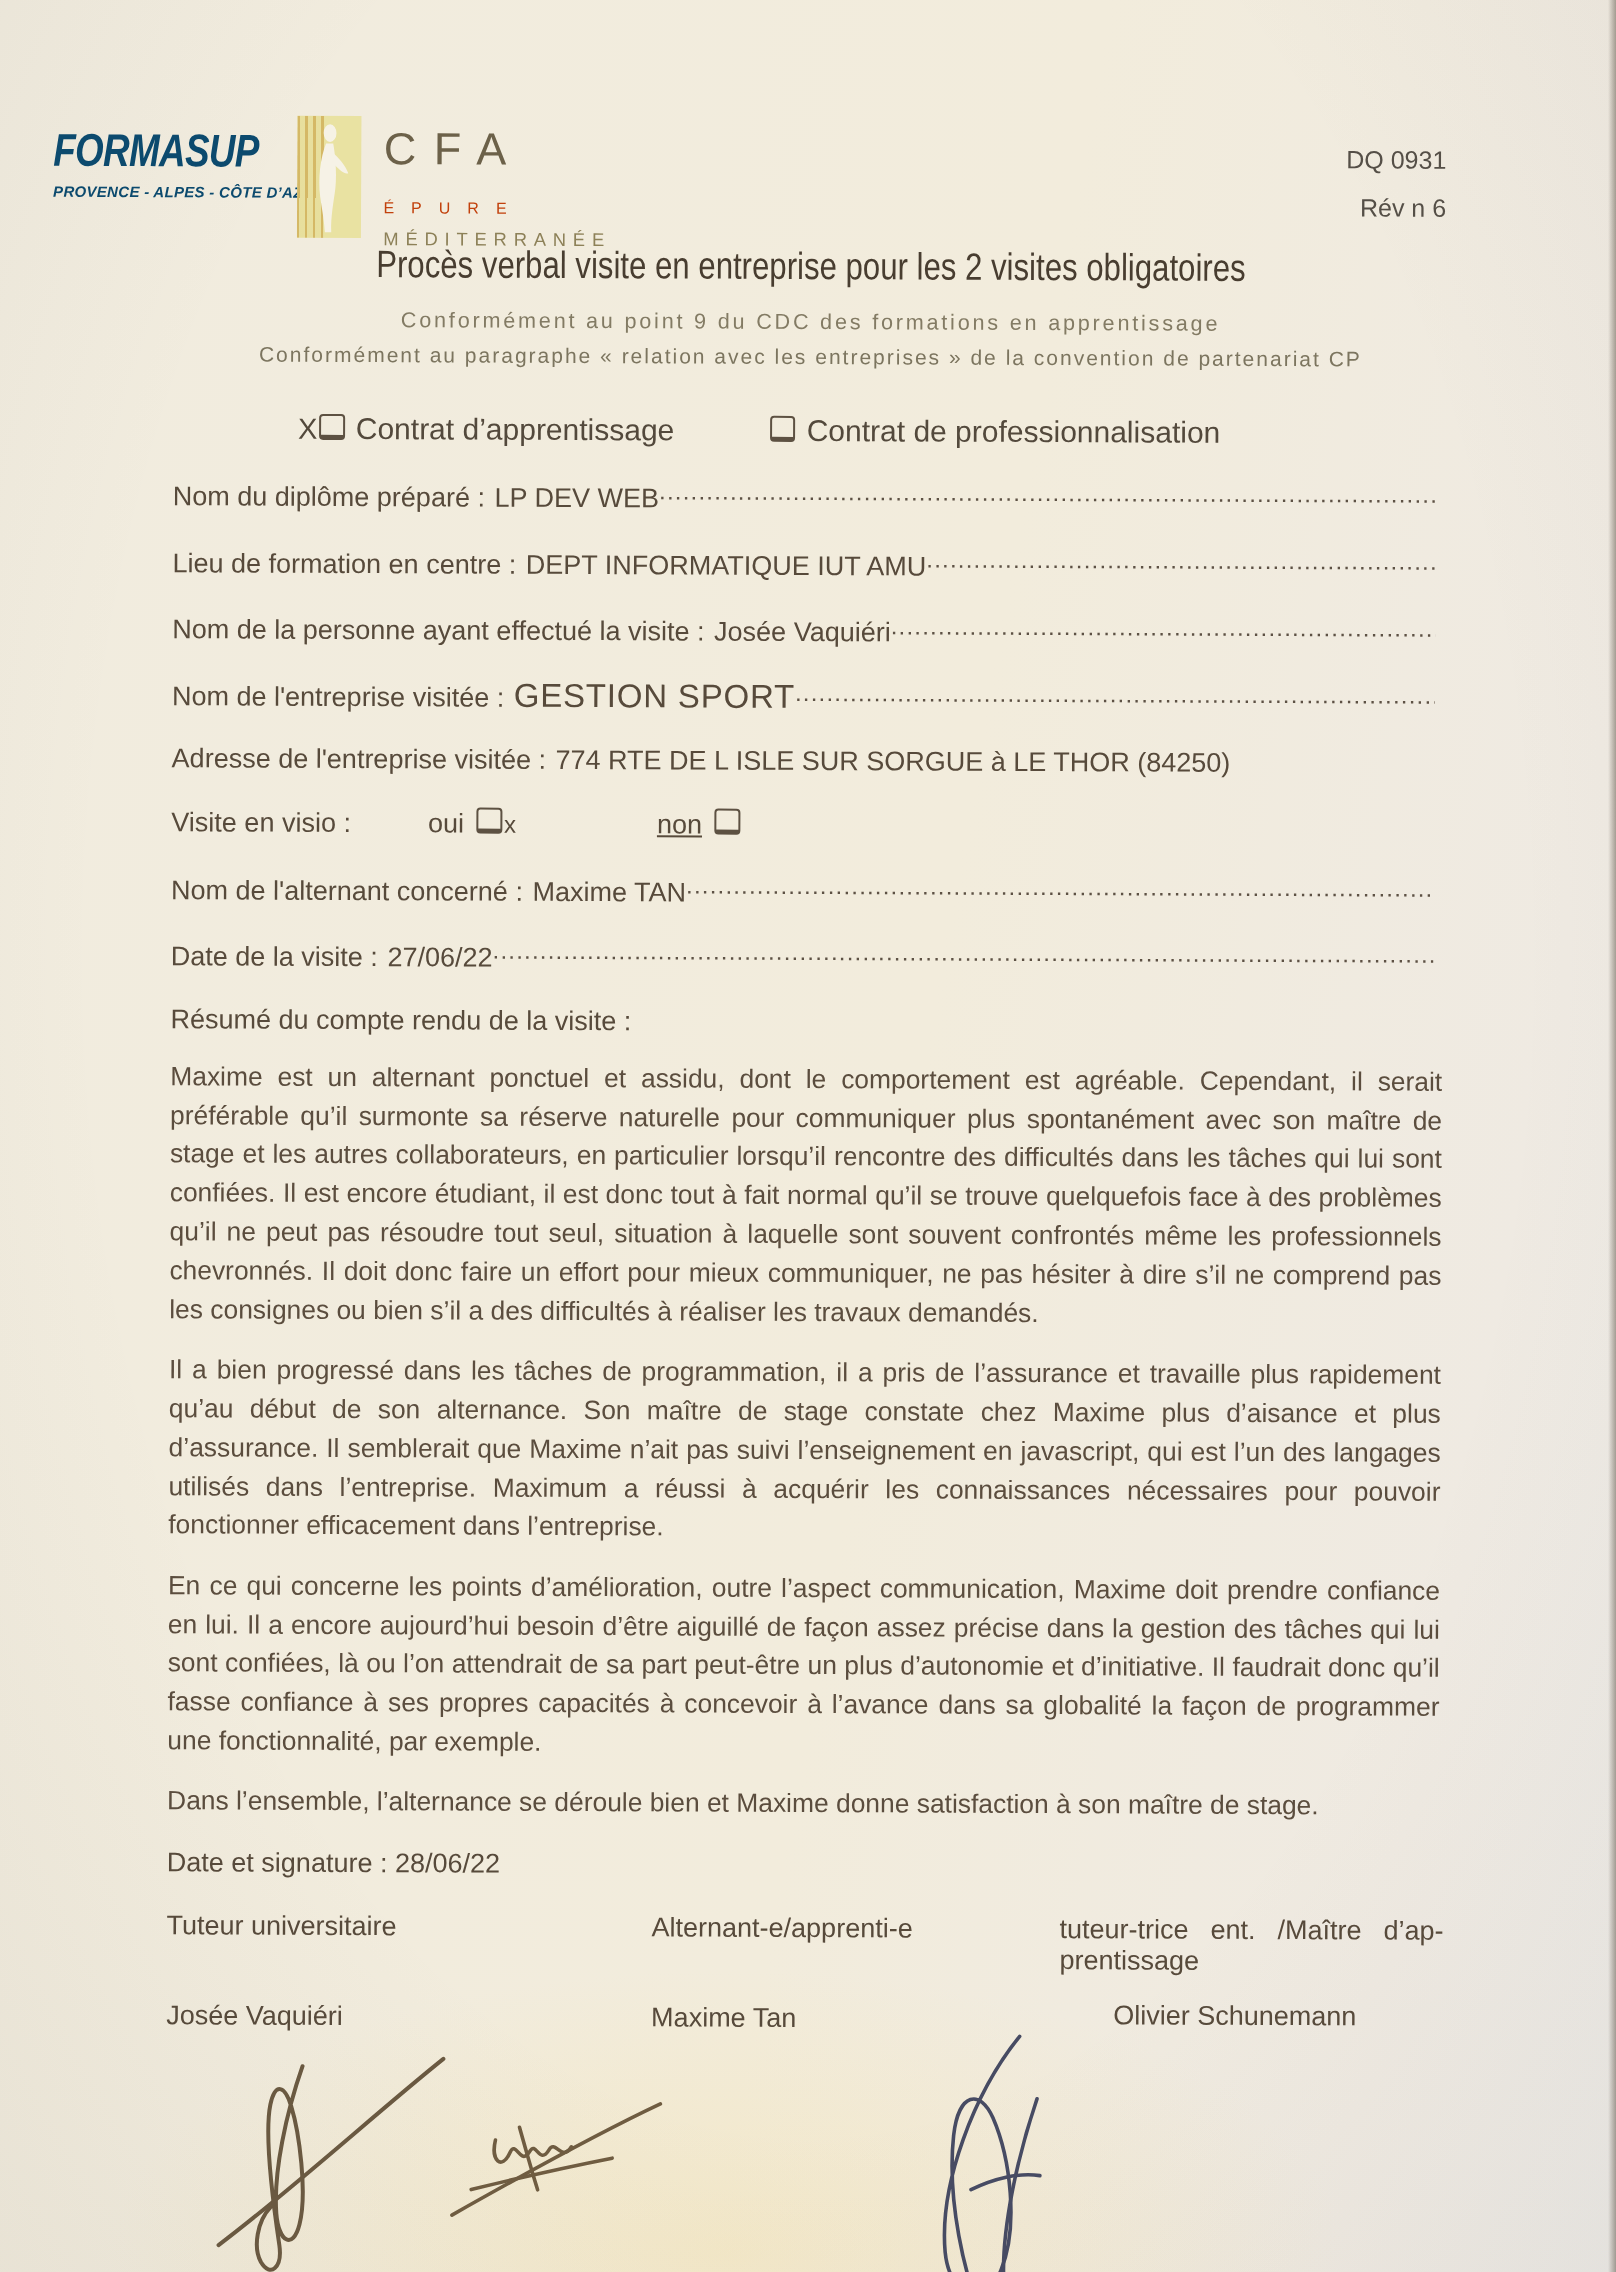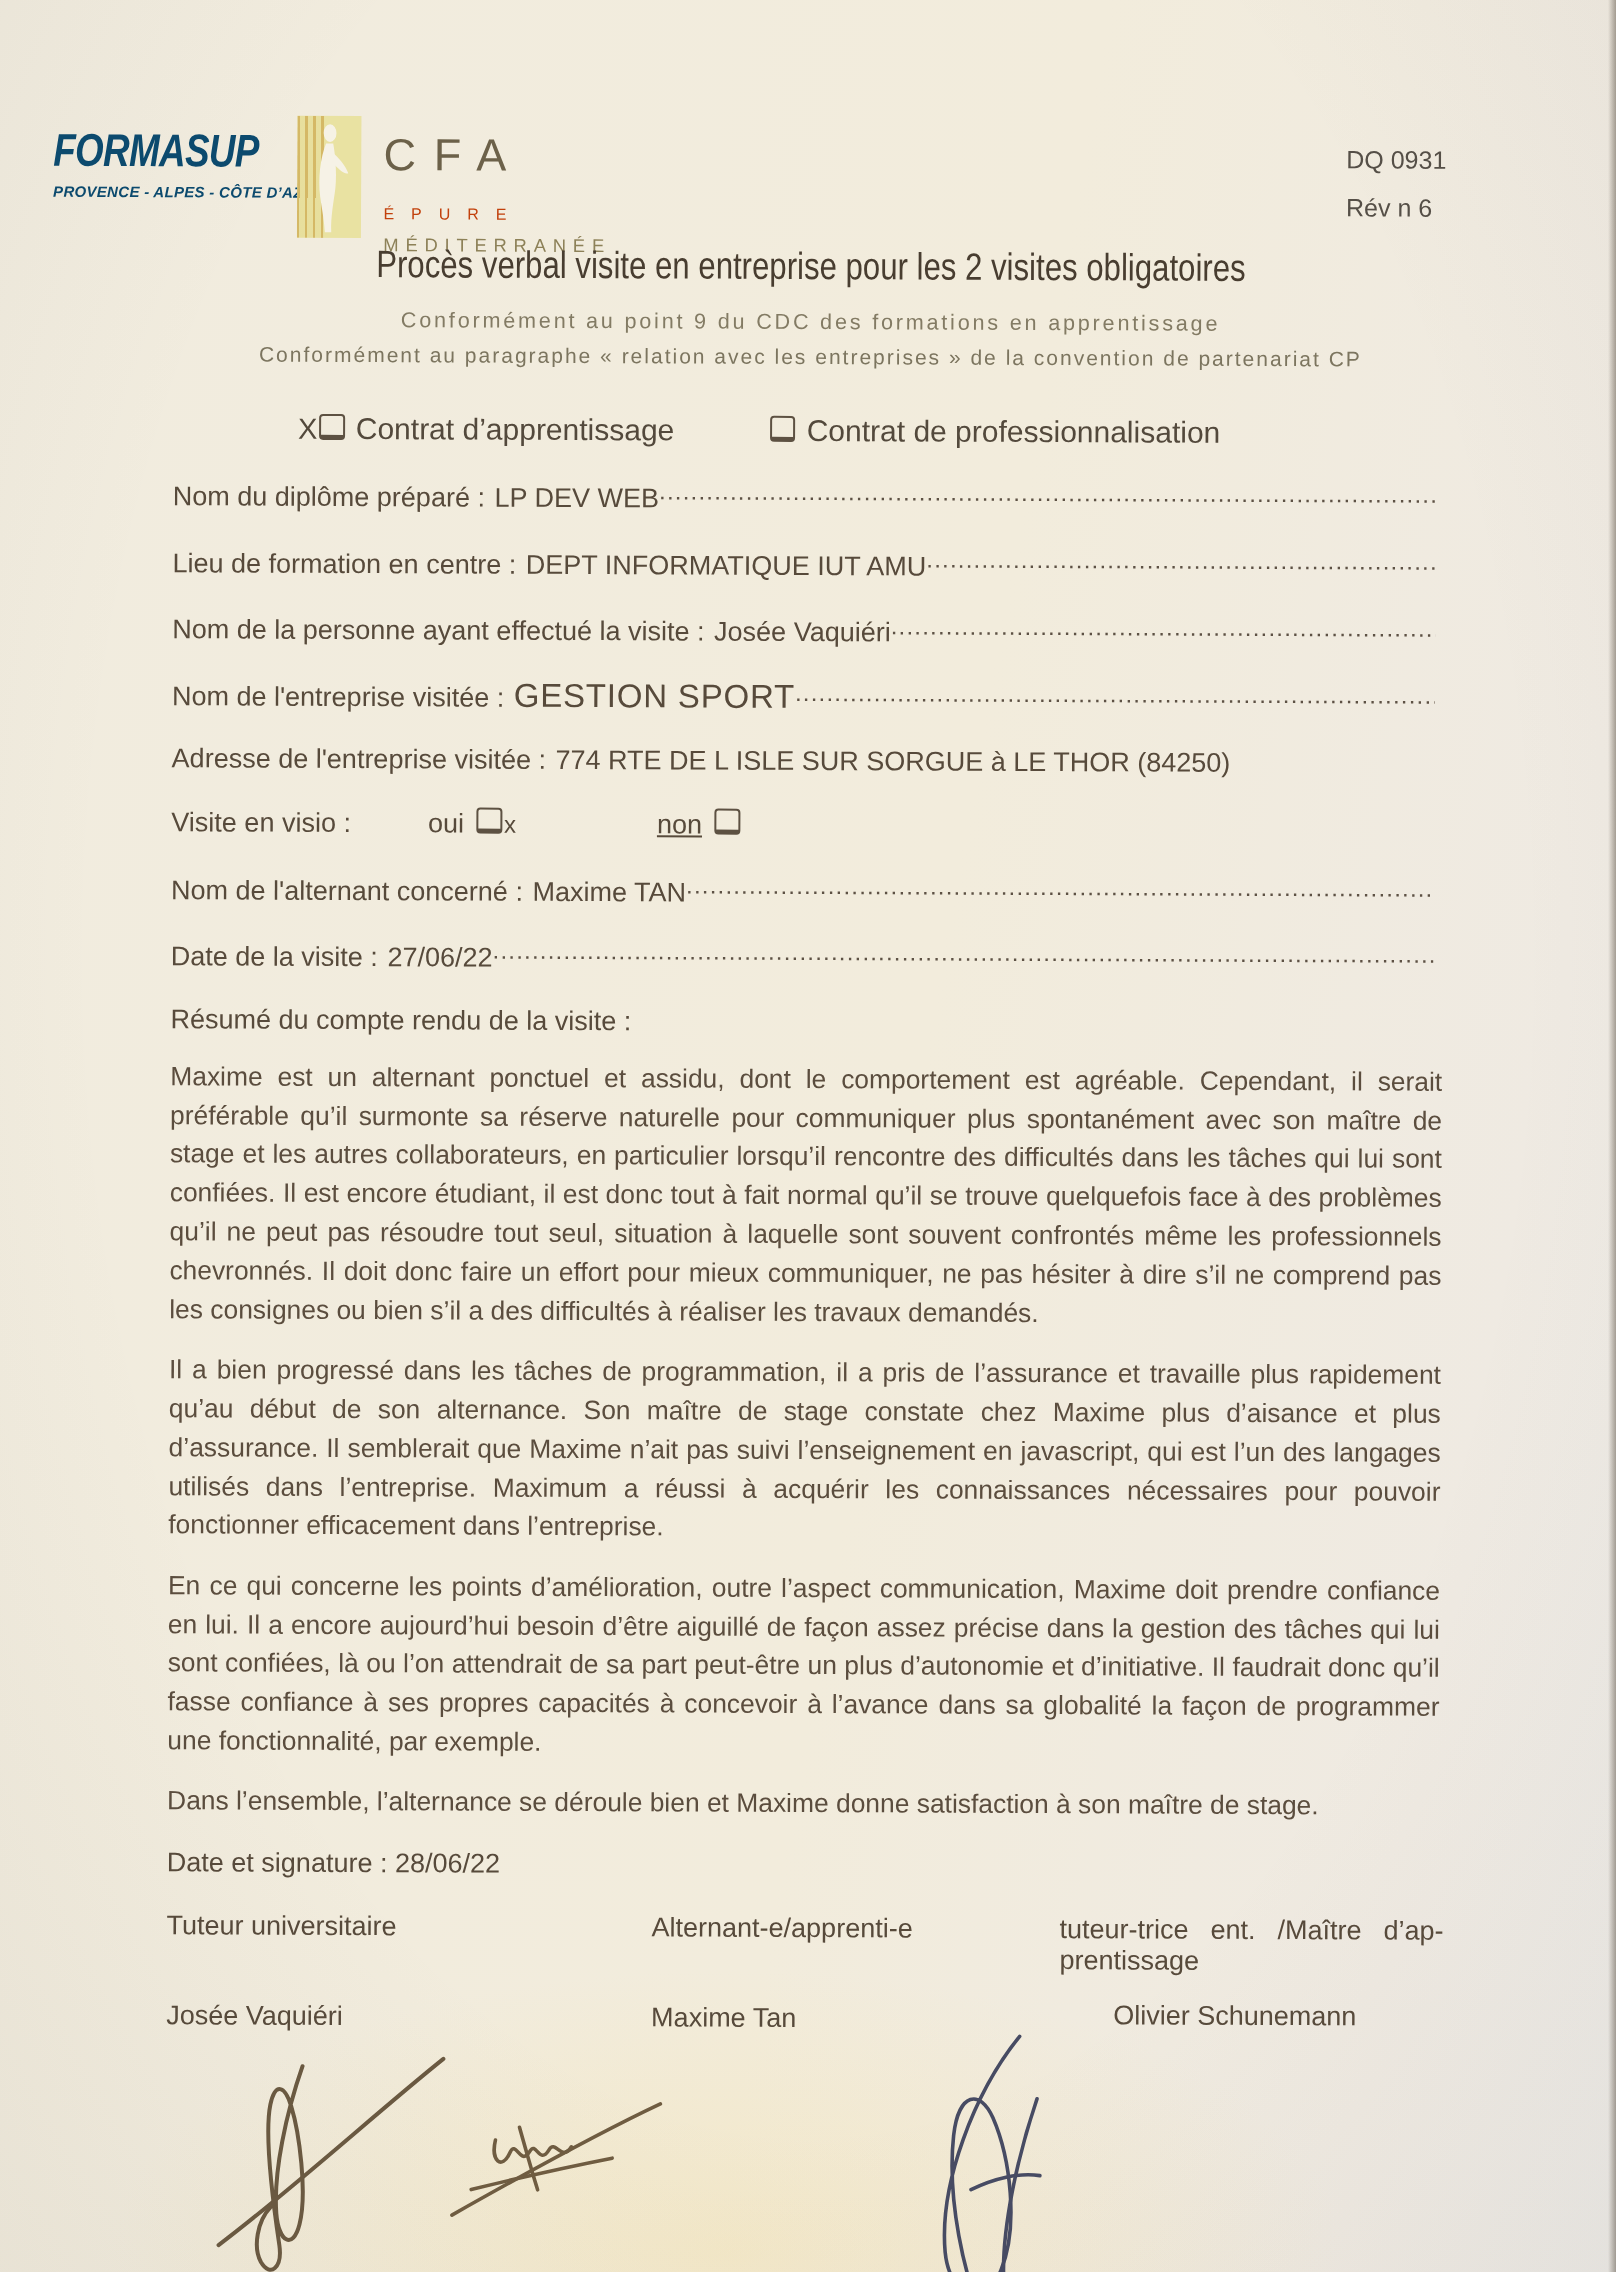--- a/index.html
+++ b/index.html
@@ -22,24 +22,24 @@
   .topbar{position:relative;height:210px;}
   .fs-block{position:absolute;left:50px;top:126px;color:#0c4a6e;font-style:italic;}
   .fs-name{font-size:46px;font-weight:bold;letter-spacing:-0.8px;transform:scaleX(0.8);transform-origin:left;white-space:nowrap;}
   .fs-sub{font-size:15px;font-weight:bold;letter-spacing:0.3px;margin-top:5.6px;white-space:nowrap;}
   .cfa-block{position:absolute;left:294px;top:118px;display:flex;}
   .cfa-mark{position:relative;width:64px;height:122px;background:#e9e2a2;overflow:hidden;}
   .cfa-stripes{position:absolute;left:0;top:0;bottom:0;width:42%;
     background:repeating-linear-gradient(90deg, rgba(196,150,52,0.55) 0 2.4px, rgba(222,206,130,0.15) 2.4px 8px);}
   .cfa-mark svg{position:absolute;left:11.2px;top:6.4px;}
   .cfa-text{margin-left:22.4px;color:#6c6149;}
-  .cfa-big{font-size:45px;letter-spacing:17.6px;font-weight:normal;line-height:1;margin-top:16px;}
+  .cfa-big{font-size:45px;letter-spacing:17.6px;font-weight:normal;line-height:1;margin-top:10px;}
   .cfa-epure{font-size:16px;letter-spacing:17px;color:#c2410c;margin-top:28px;}
   .cfa-med{font-size:18.4px;letter-spacing:6.8px;color:#8d8158;margin-top:11.2px;}
-  .docref{position:absolute;left:1343px;top:134px;font-size:25px;color:#554f47;line-height:1.9;}
+  .docref{position:absolute;left:1343px;top:134px;font-size:25px;color:#554f47;line-height:1.9;text-align:right;}
 
   
   .title{margin:35px 0 0;text-align:center;font-size:38px;font-weight:normal;color:#483d30;}
   .title > span{display:inline-block;transform:scaleX(0.82);letter-spacing:0;white-space:nowrap;}
   .sub1{margin-top:21px;text-align:center;font-size:21.6px;letter-spacing:2.8px;color:#837b64;}
   .sub2{margin-top:10.4px;text-align:center;font-size:21px;letter-spacing:2px;color:#7c755f;}
 
   
   .contract-row{margin:45px 0 0 296px;font-size:30px;color:#53493c;display:flex;align-items:center;white-space:nowrap;}
   .cb{display:inline-block;width:21.6px;height:19px;border:2.8px solid #5d5142;border-bottom-width:5.6px;border-radius:4px;background:transparent;box-sizing:content-box;}

